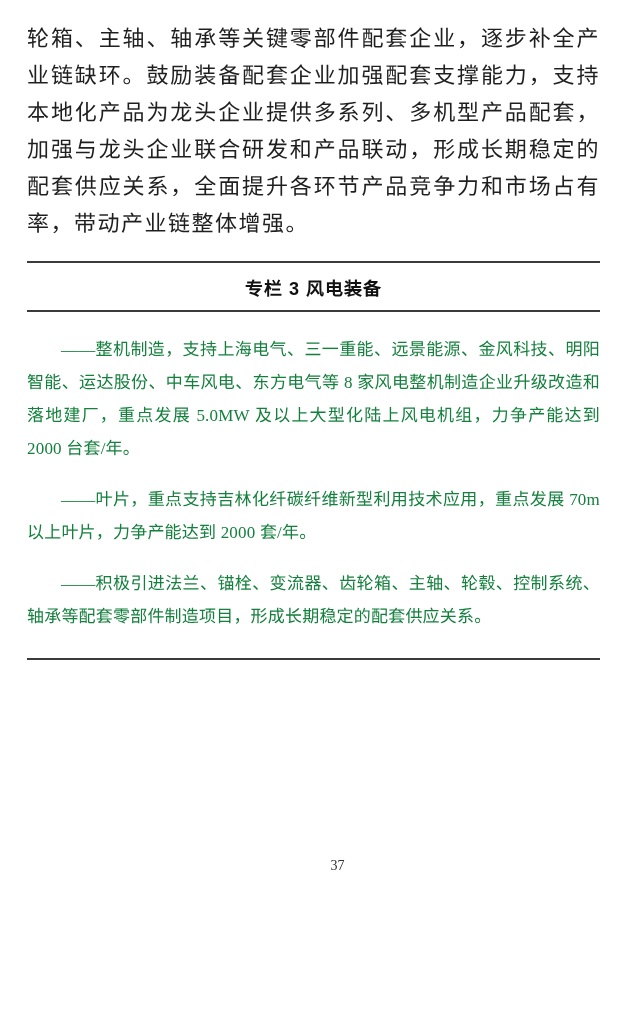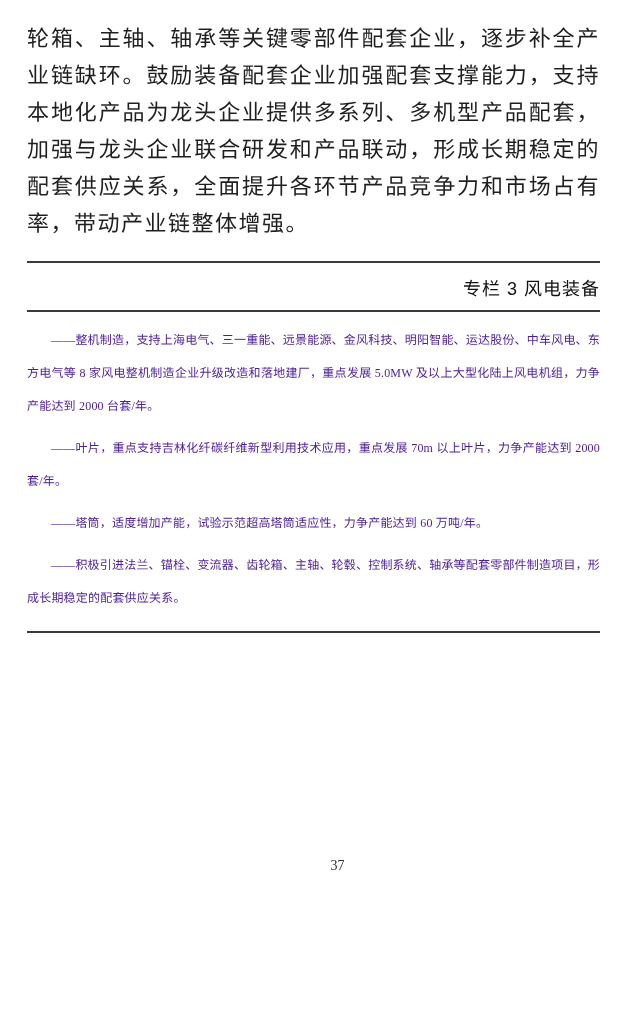--- a/index.html
+++ b/index.html
@@ -27,37 +27,37 @@
     text-align: justify;
     text-justify: inter-character;
   }
   
   .panel {
     margin-top: 19px;
     border-top: 2px solid #3b3b3b;
     border-bottom: 2px solid #3b3b3b;
   }
   .panel-title {
-    text-align: right;
+    text-align: center;
     font-family: "Liberation Sans", "DejaVu Sans", sans-serif;
-    font-weight: normal;
+    font-weight: bold;
     font-size: 18px;
     color: #111111;
     padding: 11px 0 10px 0;
     border-bottom: 2px solid #3b3b3b;
     letter-spacing: 1px;
   }
   .panel-body {
     padding: 3px 0 7px 0;
   }
   .panel-para {
-    margin: 9px 0;
-    font-size: 12px;
+    margin: 18px 0;
+    font-size: 17px;
     line-height: 33px;
-    color: #4c1d95;
+    color: #15803d;
     text-indent: 2em;
     text-align: justify;
     text-justify: inter-character;
     letter-spacing: 0.2px;
   }
   .page-number {
     position: absolute;
     left: 0;
     right: 0;
     bottom: 28px;
@@ -73,20 +73,19 @@
 
 <div class="page">
 
   <p class="body-text">轮箱、主轴、轴承等关键零部件配套企业，逐步补全产业链缺环。鼓励装备配套企业加强配套支撑能力，支持本地化产品为龙头企业提供多系列、多机型产品配套，加强与龙头企业联合研发和产品联动，形成长期稳定的配套供应关系，全面提升各环节产品竞争力和市场占有率，带动产业链整体增强。</p>
 
   <section class="panel">
     <div class="panel-title">专栏 3 风电装备</div>
     <div class="panel-body">
         <p class="panel-para">——整机制造，支持上海电气、三一重能、远景能源、金风科技、明阳智能、运达股份、中车风电、东方电气等 8 家风电整机制造企业升级改造和落地建厂，重点发展 5.0MW 及以上大型化陆上风电机组，力争产能达到 2000 台套/年。</p>
         <p class="panel-para">——叶片，重点支持吉林化纤碳纤维新型利用技术应用，重点发展 70m 以上叶片，力争产能达到 2000 套/年。</p>
-        <p class="panel-para">——塔筒，适度增加产能，试验示范超高塔筒适应性，力争产能达到 60 万吨/年。</p>
         <p class="panel-para">——积极引进法兰、锚栓、变流器、齿轮箱、主轴、轮毂、控制系统、轴承等配套零部件制造项目，形成长期稳定的配套供应关系。</p>
       </div>
   </section>
 
   <div class="page-number">37</div>
 
 </div>
 
 </body></html>

